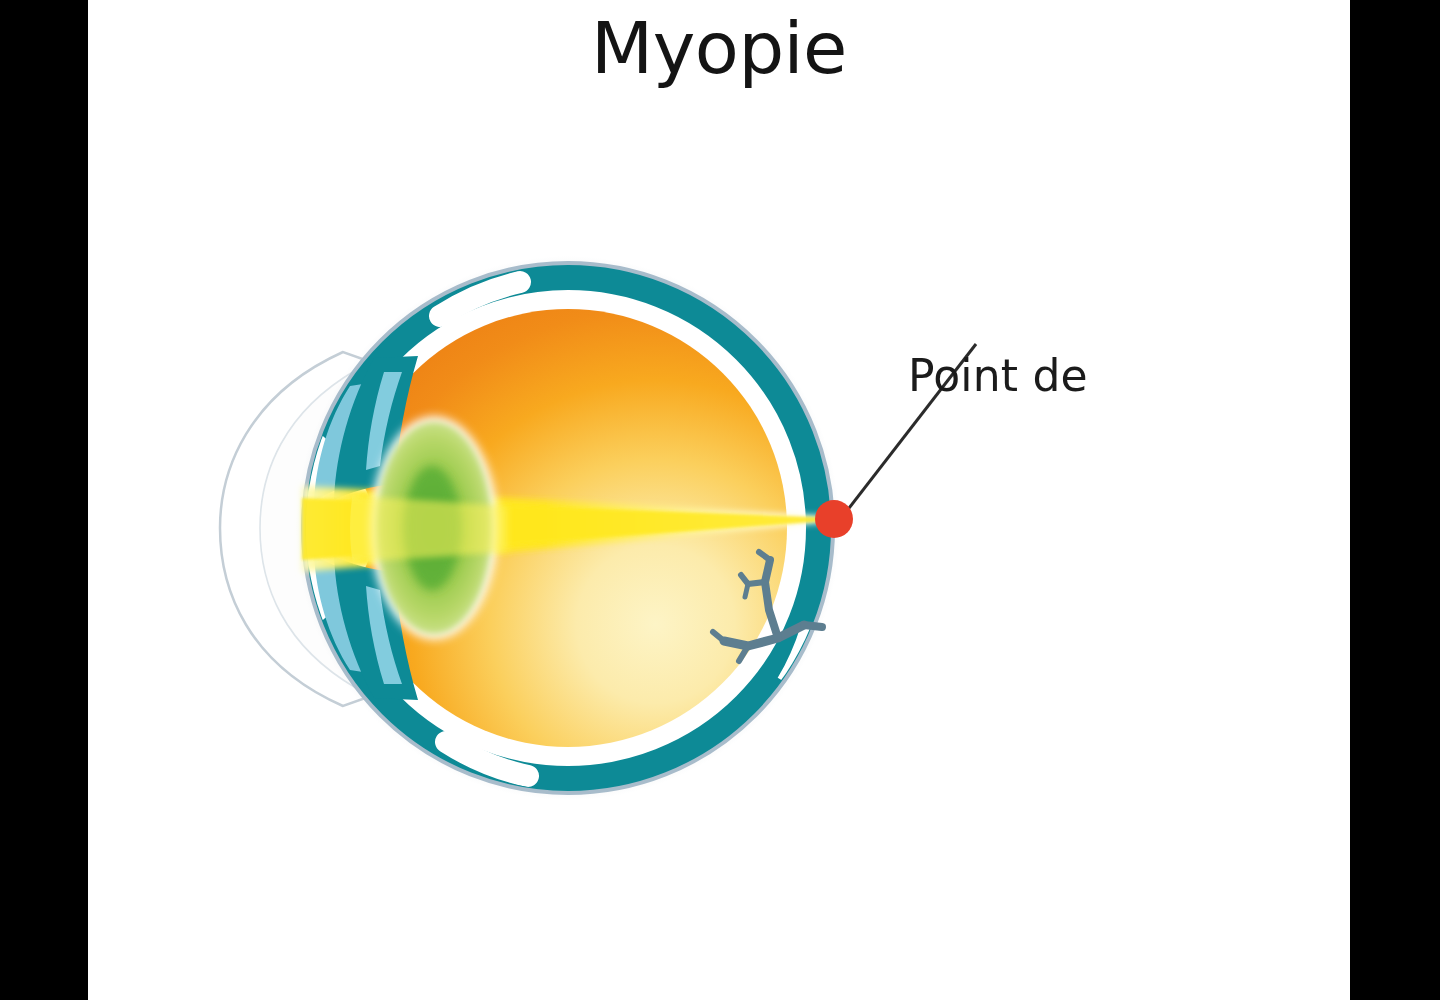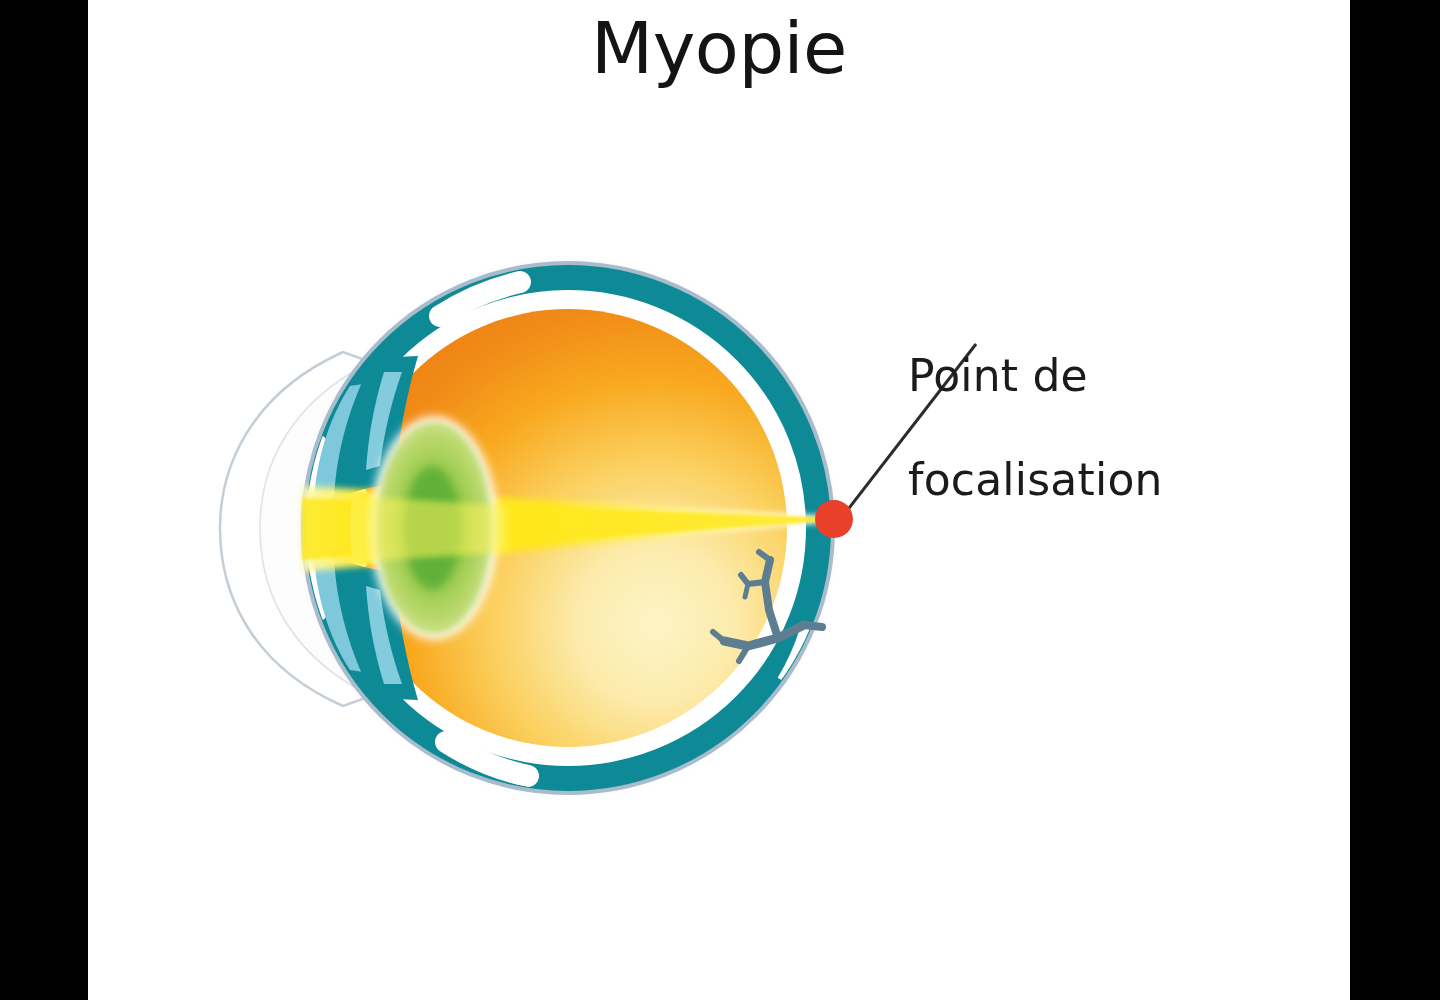--- a/index.html
+++ b/index.html
@@ -224,21 +224,20 @@
         <path d="M 636 641 L 625 632" stroke-width="6"></path>
         <path d="M 716 625 L 734 627" stroke-width="8"></path>
       </g>
 
       <line x1="758" y1="512" x2="888" y2="344" stroke="#2b2b2b" stroke-width="3"></line>
       <circle cx="746" cy="519" r="19" fill="#e8402a"></circle>
     </svg>
 
     <div class="callout">
       <span>Point de</span>
-      <span>focalisation</span>
     </div>
 
   </div>
 
   <div class="pillar" id="pillar-left"></div>
   <div class="pillar" id="pillar-right"></div>
 
 </div>
 
 </body></html>

